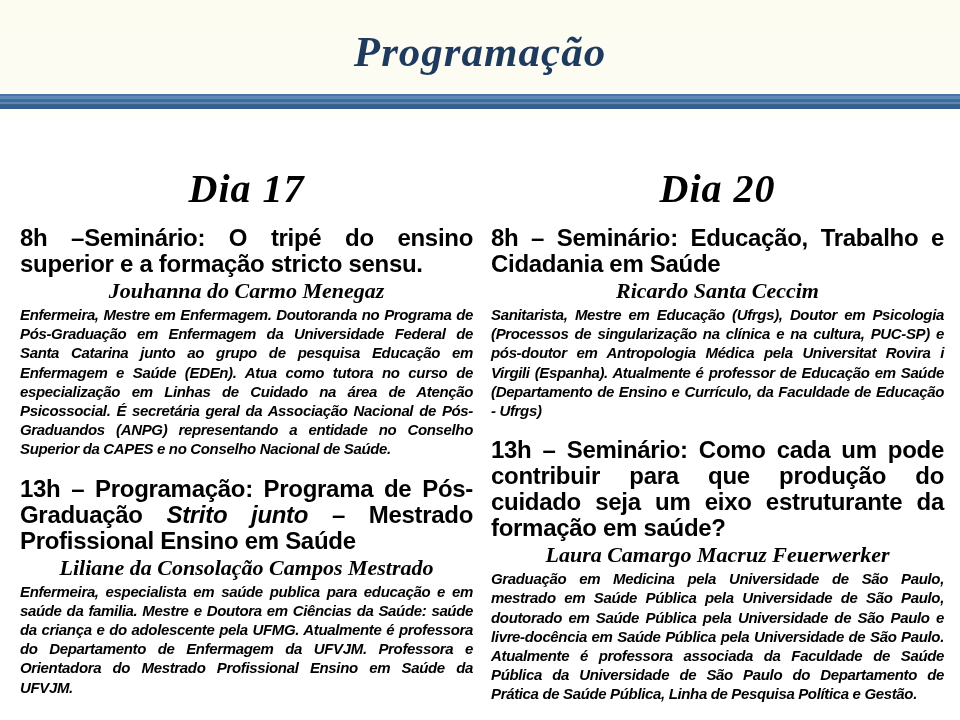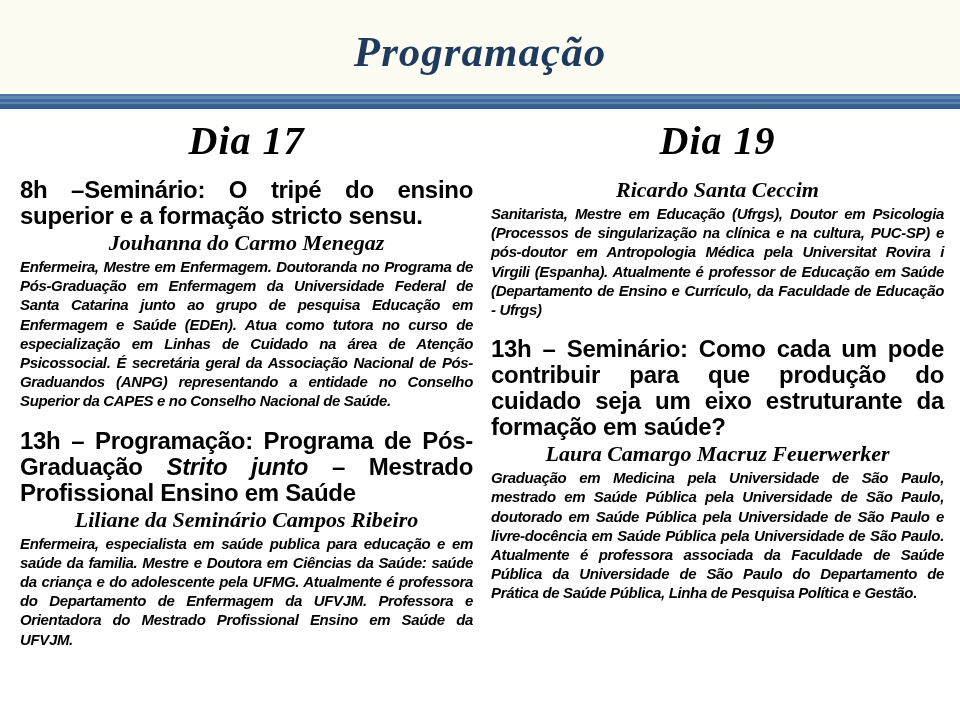--- a/index.html
+++ b/index.html
@@ -43,20 +43,21 @@
       #6089b6 12%, #6089b6 32%,
       #3f6b9b 32%, #3f6b9b 52%,
       #5d86b3 52%, #5d86b3 66%,
       #39648f 66%, #315c8c 100%);
   }
   .columns {
     display: flex;
     gap: 18px;
     padding: 0 16px 0 20px;
     align-items: flex-start;
+    margin-top: 48px;
   }
   .column {
     flex: 1 1 0;
     min-width: 0;
   }
   .col-header {
     margin: 8px 0 12px 0;
     text-align: center;
     font-size: 40px;
     line-height: 48px;
@@ -110,29 +111,30 @@
       <h2 class="col-header script">Dia 17</h2>
 
       <div class="session">
         <p class="session-title"><span>8h –Seminário: O tripé do ensino superior e a formação stricto sensu.</span><span class="italic"></span><span></span></p>
         <p class="speaker script">Jouhanna do Carmo Menegaz</p>
         <p class="bio">Enfermeira, Mestre em Enfermagem. Doutoranda no Programa de Pós-Graduação em Enfermagem da Universidade Federal de Santa Catarina junto ao grupo de pesquisa Educação em Enfermagem e Saúde (EDEn). Atua como tutora no curso de especialização em Linhas de Cuidado na área de Atenção Psicossocial. É secretária geral da Associação Nacional de Pós-Graduandos (ANPG) representando a entidade no Conselho Superior da CAPES e no Conselho Nacional de Saúde.</p>
       </div>
 
       <div class="session">
         <p class="session-title"><span>13h – Programação: Programa de Pós-Graduação </span><span class="italic">Strito junto</span><span> – Mestrado Profissional Ensino em Saúde</span></p>
-        <p class="speaker script">Liliane da Seminário Campos Ribeiro</p>
+        <p class="speaker script">Liliane da Consolação Campos Mestrado</p>
         <p class="bio">Enfermeira, especialista em saúde publica para educação e em saúde da familia. Mestre e Doutora em Ciências da Saúde: saúde da criança e do adolescente pela UFMG. Atualmente é professora do Departamento de Enfermagem da UFVJM. Professora e Orientadora do Mestrado Profissional Ensino em Saúde da UFVJM.</p>
       </div>
     </section>
 
     <section class="column">
-      <h2 class="col-header script">Dia 19</h2>
+      <h2 class="col-header script">Dia 20</h2>
 
       <div class="session">
+        <p class="session-title"><span>8h – Seminário: Educação, Trabalho e Cidadania em Saúde</span><span class="italic"></span><span></span></p>
         <p class="speaker script">Ricardo Santa Ceccim</p>
         <p class="bio">Sanitarista, Mestre em Educação (Ufrgs), Doutor em Psicologia (Processos de singularização na clínica e na cultura, PUC-SP) e pós-doutor em Antropologia Médica pela Universitat Rovira i Virgili (Espanha). Atualmente é professor de Educação em Saúde (Departamento de Ensino e Currículo, da Faculdade de Educação - Ufrgs)</p>
       </div>
 
       <div class="session">
         <p class="session-title"><span>13h – Seminário: Como cada um pode contribuir para que produção do cuidado seja um eixo estruturante da formação em saúde?</span><span class="italic"></span><span></span></p>
         <p class="speaker script">Laura Camargo Macruz Feuerwerker</p>
         <p class="bio">Graduação em Medicina pela Universidade de São Paulo, mestrado em Saúde Pública pela Universidade de São Paulo, doutorado em Saúde Pública pela Universidade de São Paulo e livre-docência em Saúde Pública pela Universidade de São Paulo. Atualmente é professora associada da Faculdade de Saúde Pública da Universidade de São Paulo do Departamento de Prática de Saúde Pública, Linha de Pesquisa Política e Gestão.</p>
       </div>
     </section>

